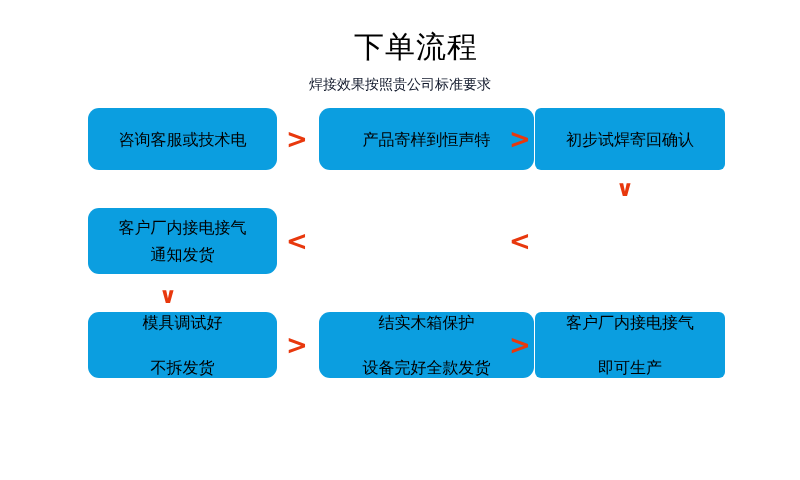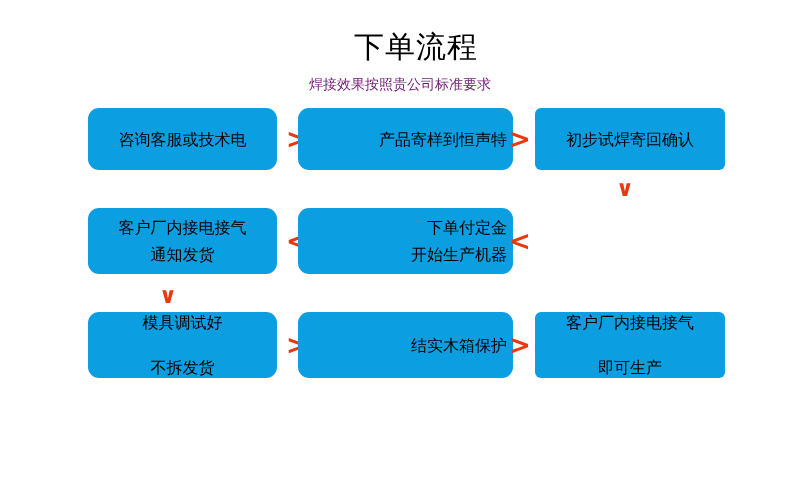--- a/index.html
+++ b/index.html
@@ -38,21 +38,21 @@
     margin-left: 16px;
   }
   .subtitle {
     position: absolute;
     left: 0;
     top: 74px;
     width: 800px;
     text-align: center;
     font-size: 14px;
     line-height: 20px;
-    color: #701a75;
+    color: #0f172a;
     letter-spacing: 0px;
   }
 
   
   .node {
     position: absolute;
     background: #0b9ee0;
     border-radius: 11px;
     color: #000000;
     display: flex;
@@ -65,21 +65,21 @@
     box-sizing: border-box;
     padding: 0 6px;
   }
   .node .line {
     display: block;
     white-space: nowrap;
   }
 
   
   .col1 { left: 88px;  width: 189px; }
-  .col2 { left: 298px; width: 215px; align-items: flex-end; }
+  .col2 { left: 319px; width: 215px; }
   .col3 { left: 535px; width: 190px; border-radius: 6px; }
 
   
   .row1 { top: 108px; height: 62px; }
   .row2 { top: 208px; height: 66px; }
   .row3 { top: 312px; height: 66px; gap: 18px; }
 
   
   .arrow {
     position: absolute;
@@ -139,39 +139,36 @@
 
   <div class="arrow v vdown-right">∨</div>
 
   <div class="node col1 row2">
     <span class="line">客户厂内接电接气</span>
     <span class="line">通知发货</span>
   </div>
 
   <div class="arrow h gap-a ay2">&lt;</div>
 
-  <div class="node col2 row2">
-    <span class="line">下单付定金</span>
-    <span class="line">开始生产机器</span>
-  </div>
 
   <div class="arrow h gap-b ay2">&lt;</div>
 
 
   <div class="arrow v vdown-left">∨</div>
 
   <div class="node col1 row3">
     <span class="line">模具调试好</span>
     <span class="line">不拆发货</span>
   </div>
 
   <div class="arrow h gap-a ay3">&gt;</div>
 
   <div class="node col2 row3">
     <span class="line">结实木箱保护</span>
+    <span class="line">设备完好全款发货</span>
   </div>
 
   <div class="arrow h gap-b ay3">&gt;</div>
 
   <div class="node col3 row3">
     <span class="line">客户厂内接电接气</span>
     <span class="line">即可生产</span>
   </div>
 
 </div>

